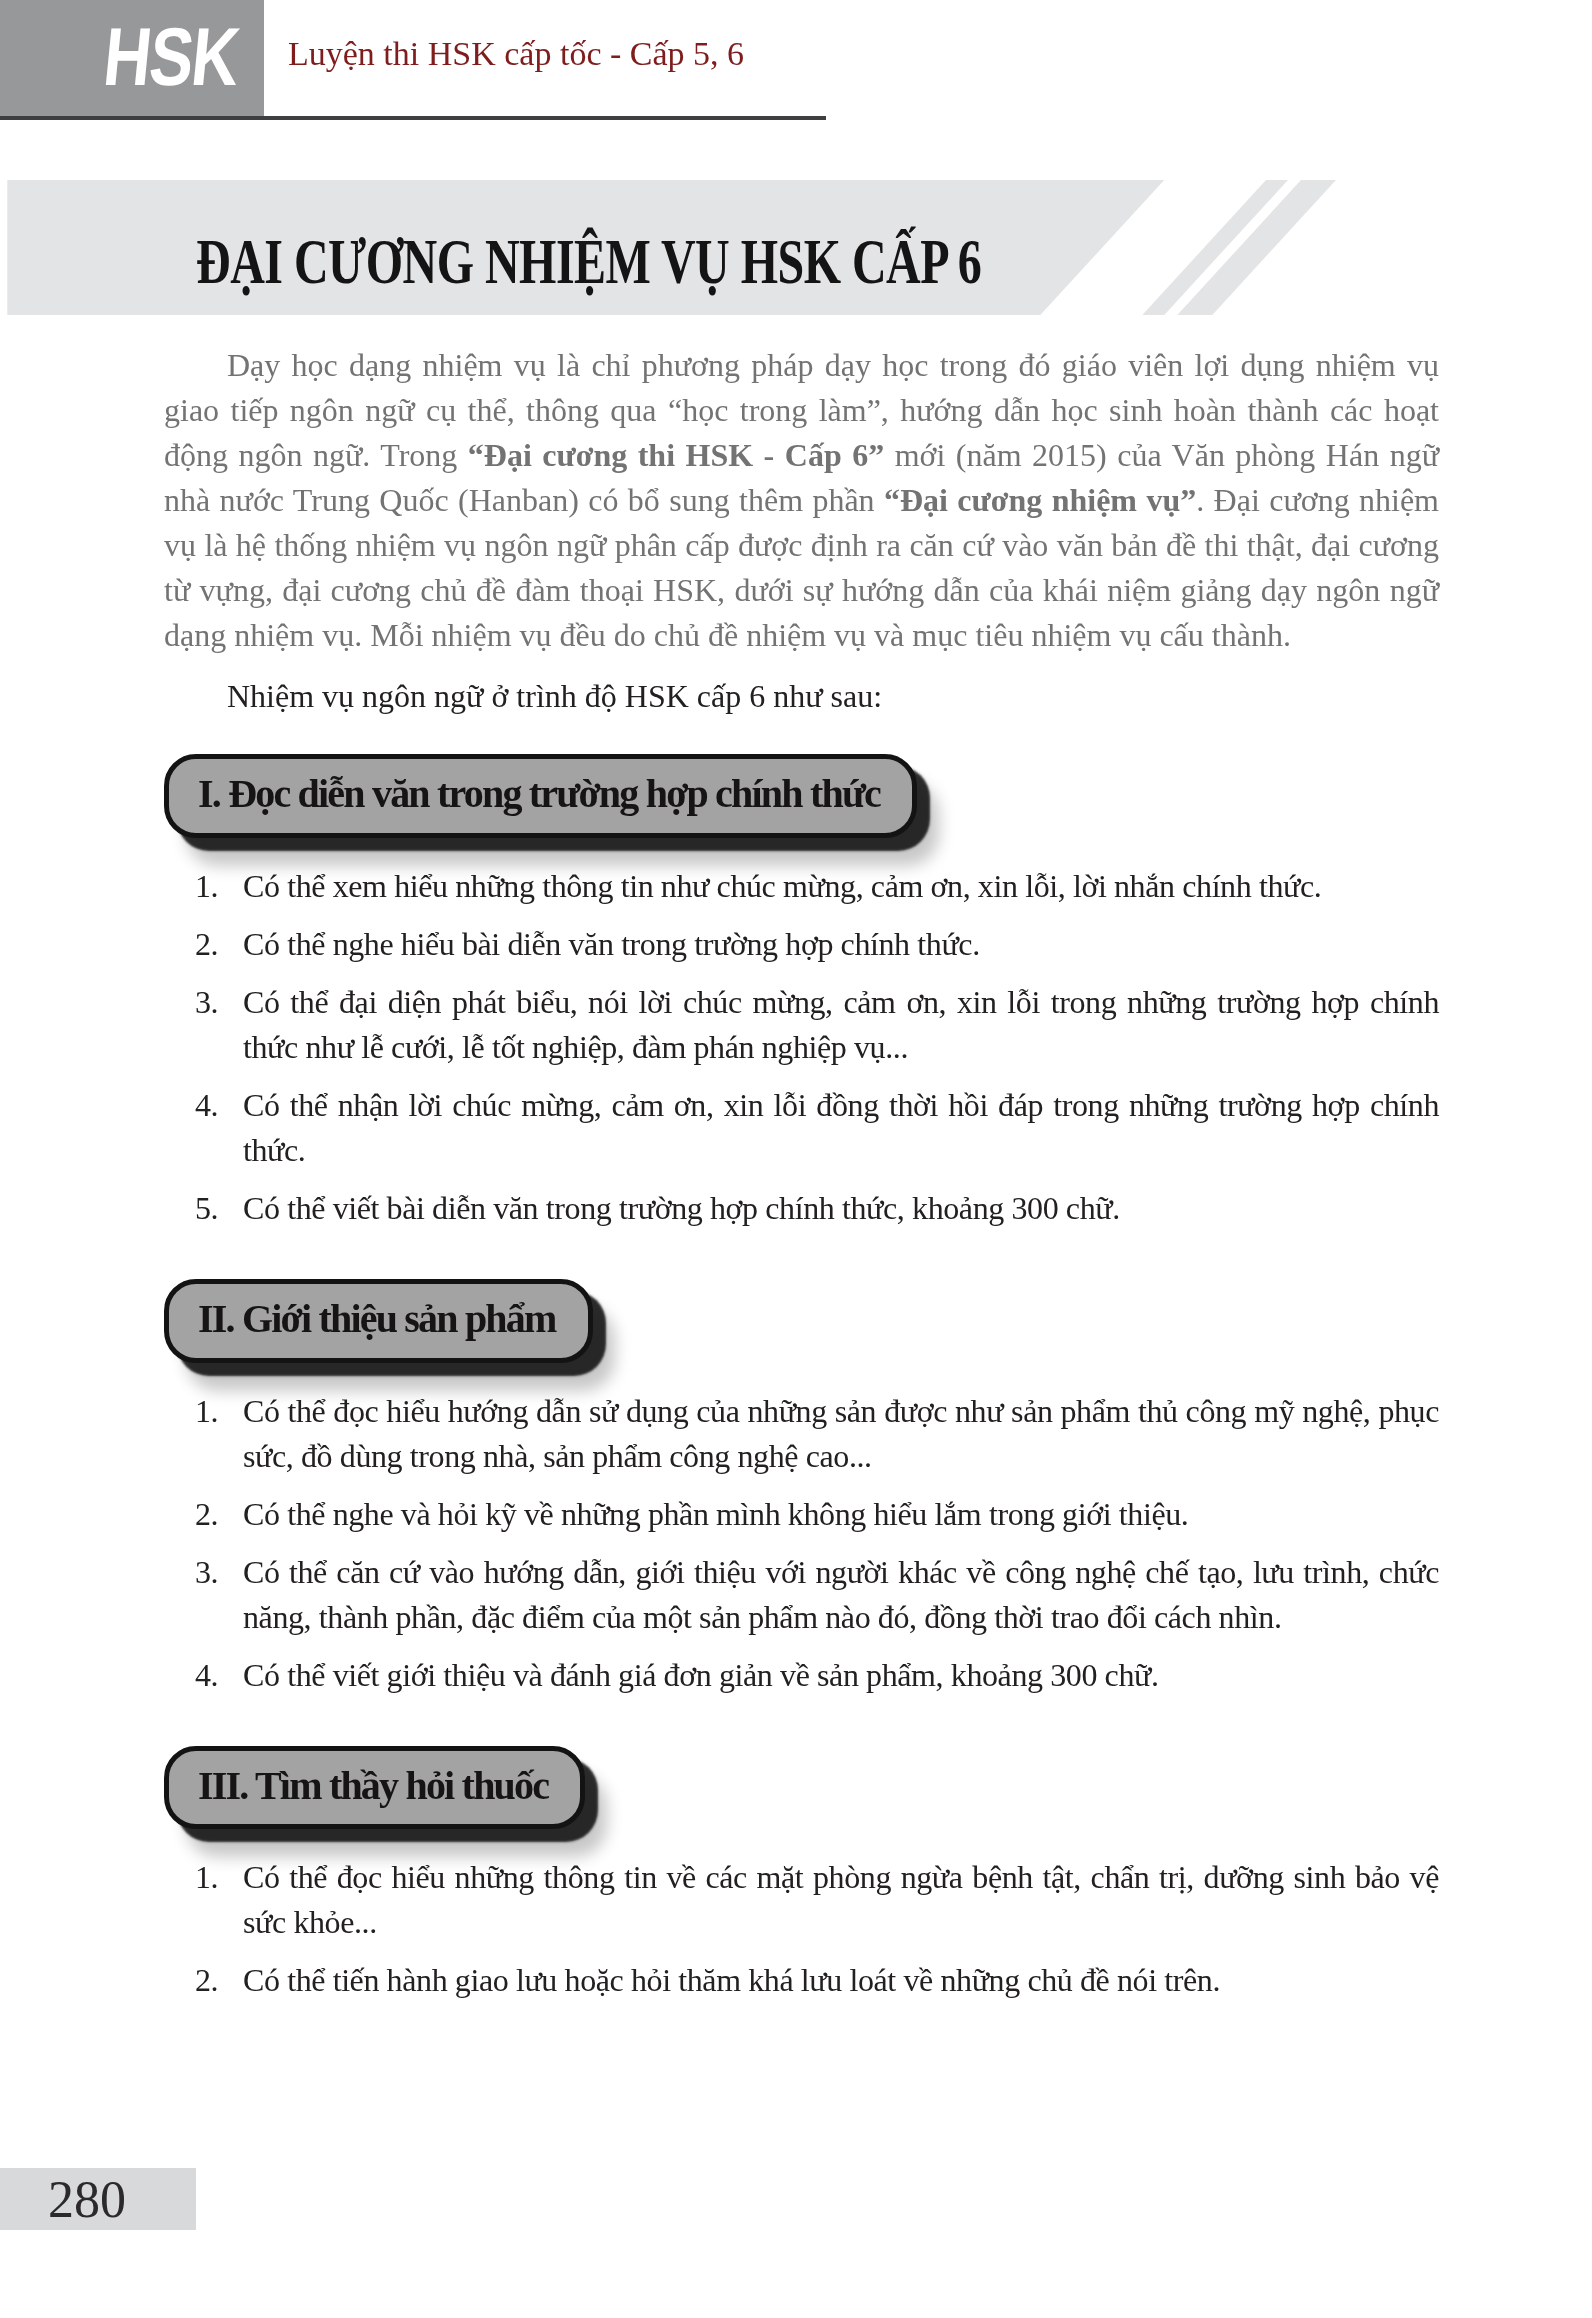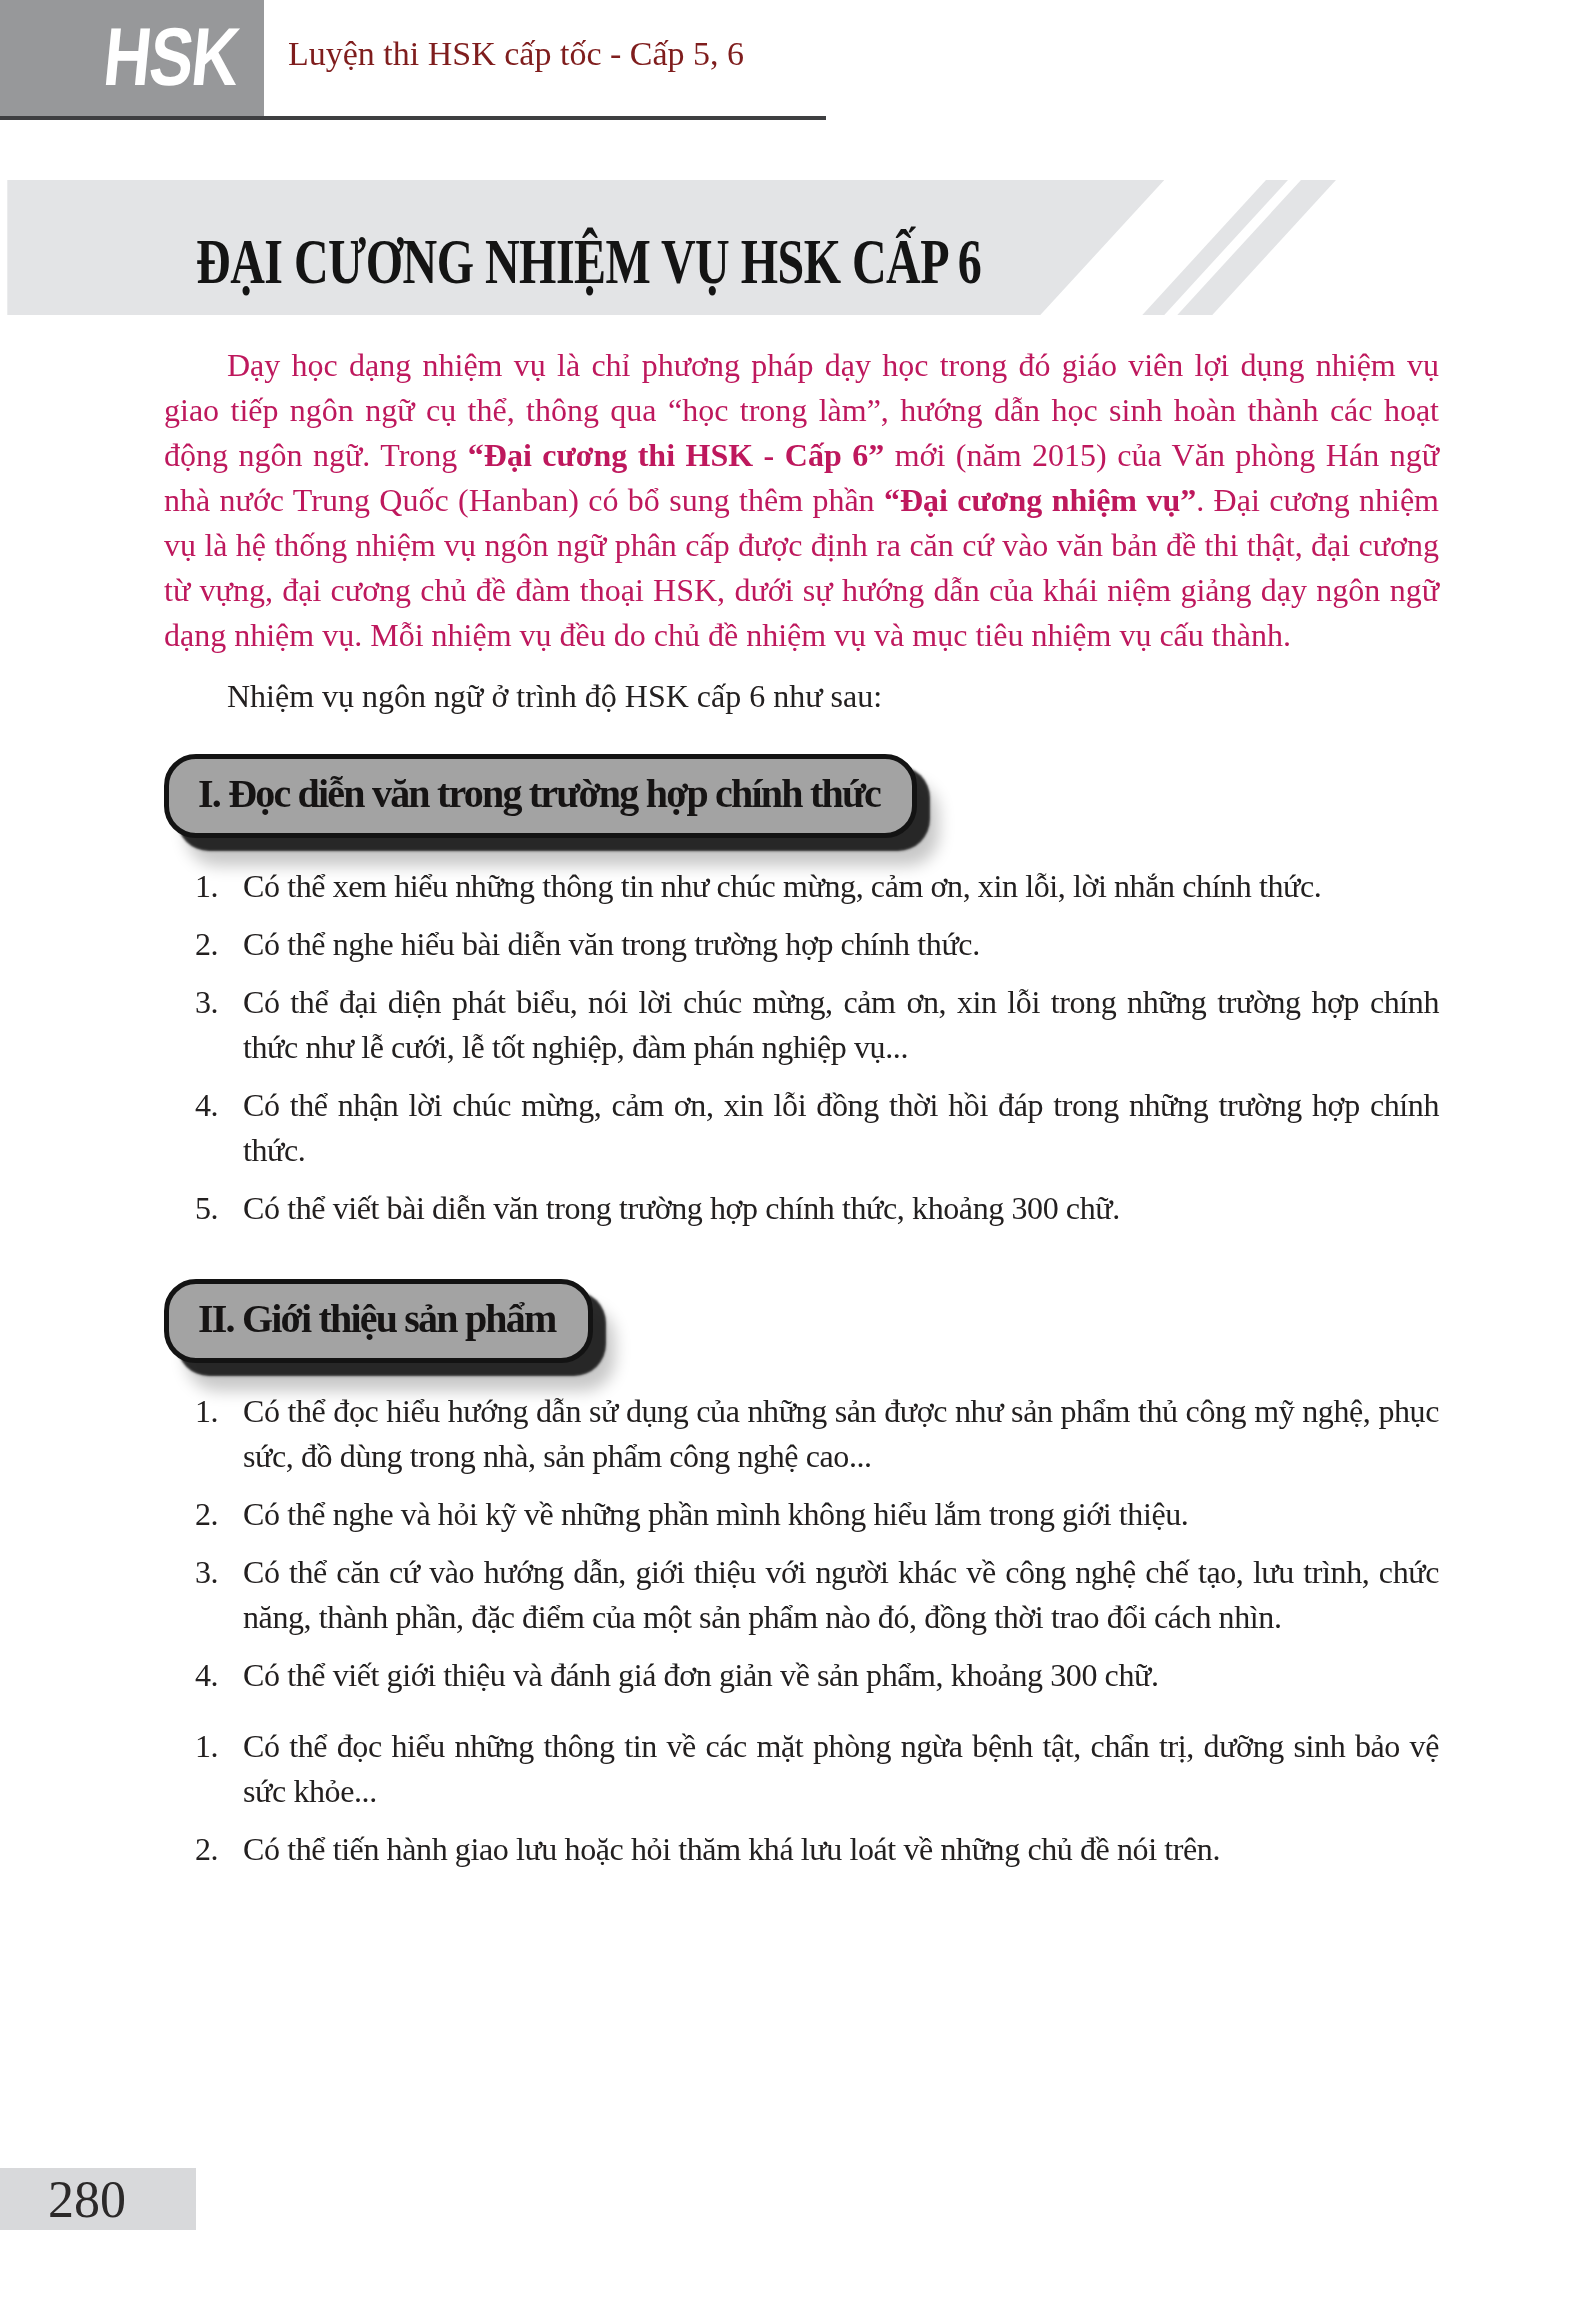--- a/index.html
+++ b/index.html
@@ -74,21 +74,21 @@
   .content {
     position: absolute; left: 164px; top: 343px;
     width: 1275px;
   }
   .para {
     margin: 0;
     font-size: 32px;
     line-height: 45px;
     text-align: justify;
     text-indent: 63px;
-    color: #be185d;
+    color: #737373;
   }
   .para .b { font-weight: bold; }
   .lead {
     margin: 16px 0 0 0;
     font-size: 32px;
     line-height: 45px;
     text-indent: 63px;
     color: #232020;
   }
 
@@ -192,20 +192,23 @@
       </div>
       <ol class="sec-list">
           <li><span class="num">1.</span><span class="txt">Có thể đọc hiểu hướng dẫn sử dụng của những sản được như sản phẩm thủ công mỹ nghệ, phục sức, đồ dùng trong nhà, sản phẩm công nghệ cao...</span></li>
           <li><span class="num">2.</span><span class="txt">Có thể nghe và hỏi kỹ về những phần mình không hiểu lắm trong giới thiệu.</span></li>
           <li><span class="num">3.</span><span class="txt">Có thể căn cứ vào hướng dẫn, giới thiệu với người khác về công nghệ chế tạo, lưu trình, chức năng, thành phần, đặc điểm của một sản phẩm nào đó, đồng thời trao đổi cách nhìn.</span></li>
           <li><span class="num">4.</span><span class="txt">Có thể viết giới thiệu và đánh giá đơn giản về sản phẩm, khoảng 300 chữ.</span></li>
         </ol>
     </section>
 
     <section>
+      <div class="sec-box">
+        <h2>III. Tìm thầy hỏi thuốc</h2>
+      </div>
       <ol class="sec-list">
           <li><span class="num">1.</span><span class="txt">Có thể đọc hiểu những thông tin về các mặt phòng ngừa bệnh tật, chẩn trị, dưỡng sinh bảo vệ sức khỏe...</span></li>
           <li><span class="num">2.</span><span class="txt">Có thể tiến hành giao lưu hoặc hỏi thăm khá lưu loát về những chủ đề nói trên.</span></li>
         </ol>
     </section>
 
   </main>
 
   <footer class="page-footer">
     <span class="page-number">280</span>

